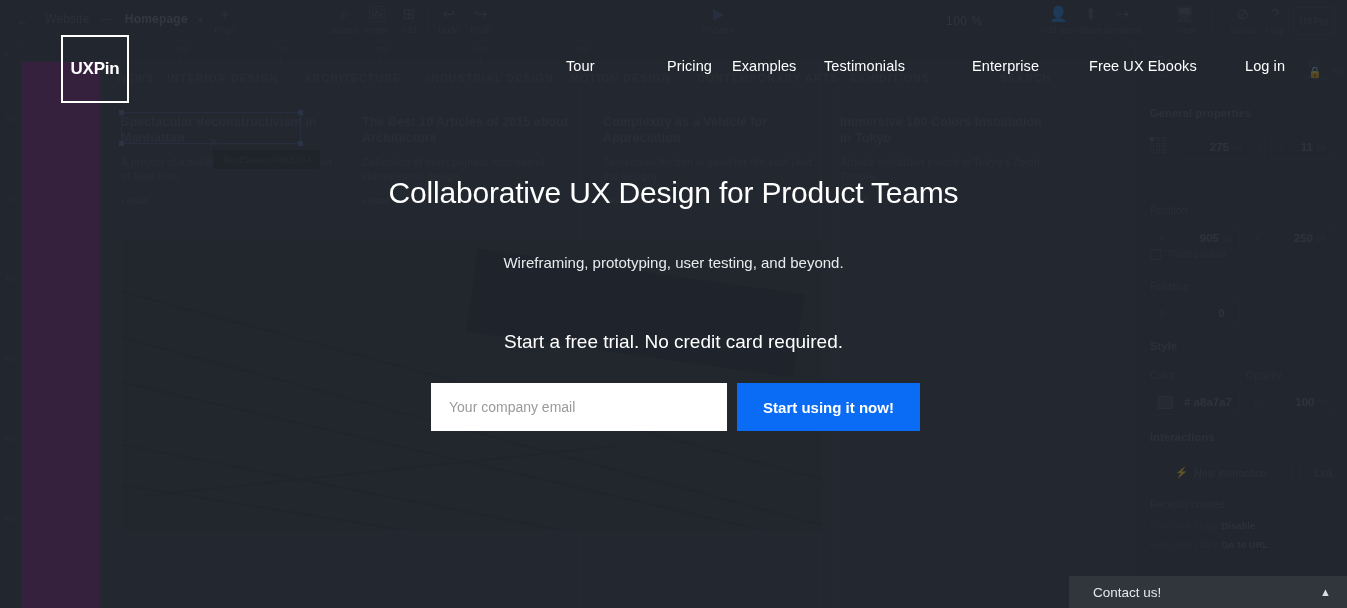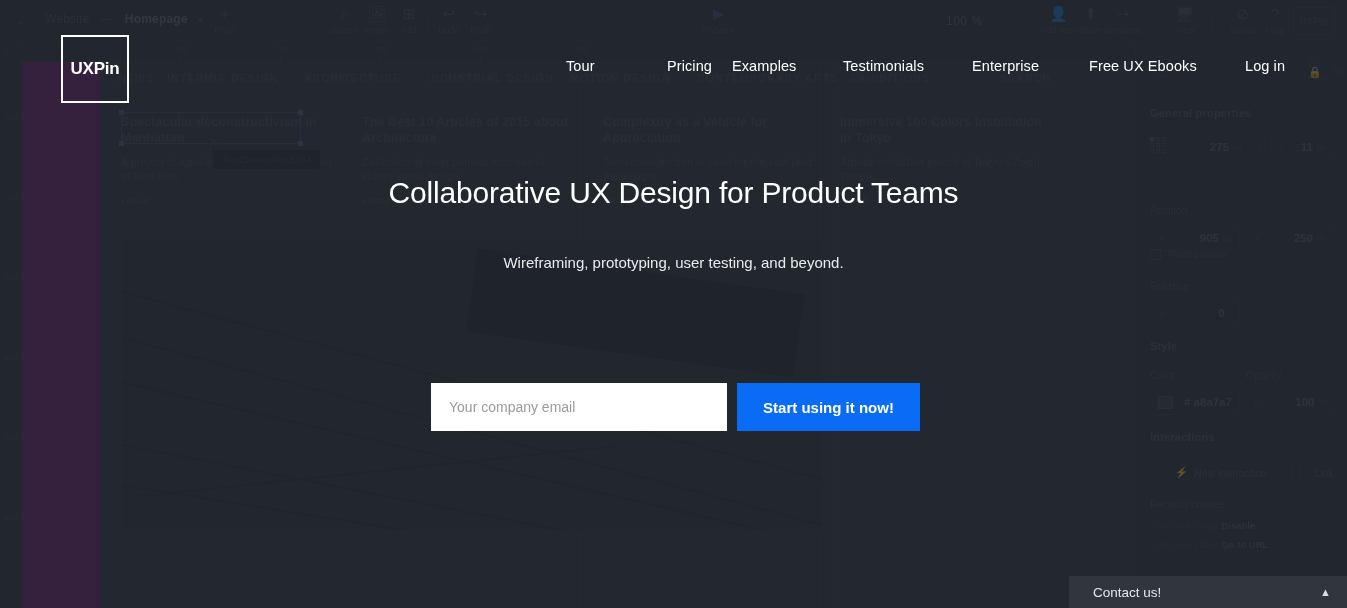--- a/index.html
+++ b/index.html
@@ -417,28 +417,29 @@
   <div class="overlay"></div>
 
   <div class="logo">
     <span><b>UXP</b><b>in</b></span>
   </div>
 
   <nav class="topnav">
     <a href="#" style="left:566px">Tour</a>
     <a href="#" style="left:667px">Pricing</a>
     <a href="#" style="left:732px">Examples</a>
-    <a href="#" style="left:843px">Testimonials</a>
+    <a href="#" style="left:824px">Testimonials</a>
     <a href="#" style="left:972px">Enterprise</a>
     <a href="#" style="left:1089px">Free UX Ebooks</a>
     <a href="#" style="left:1245px">Log in</a>
   </nav>
 
   <h1 class="hero-h1">Collaborative UX Design for Product Teams</h1>
   <p class="hero-sub">Wireframing, prototyping, user testing, and beyond.</p>
+  <p class="hero-trial">Start a free trial. No credit card required.</p>
 
   <div class="cta">
     <input type="text" placeholder="Your company email" style="">
     <button>Start using it now!</button>
   </div>
 
   <div class="contact">
     <span class="ctxt">Contact us!</span>
     <span class="cchev">▲</span>
   </div>

